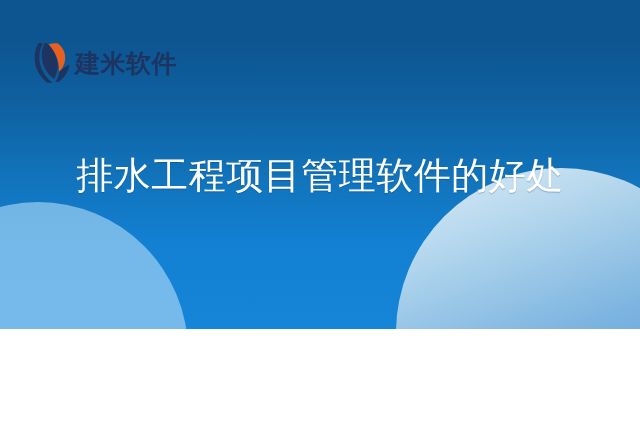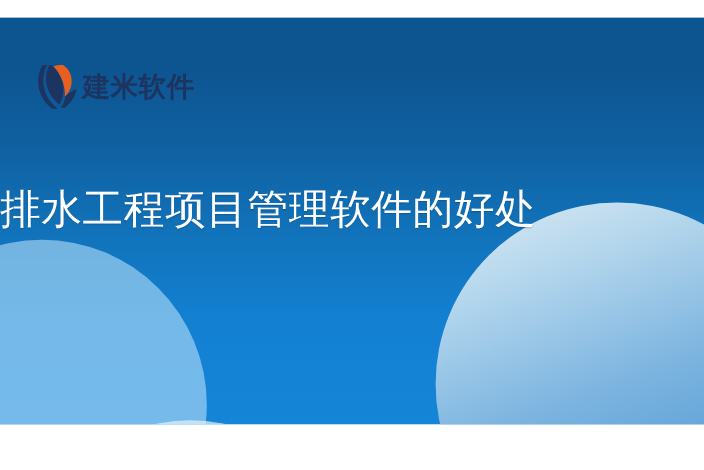--- a/index.html
+++ b/index.html
@@ -4,31 +4,30 @@
 <title>排水工程项目管理软件的好处</title>
 <style>
   html, body {
     margin: 0;
     padding: 0;
     background: #ffffff;
   }
   #slide {
     position: relative;
     width: 640px;
-    height: 370px;
+    height: 329px;
     overflow: hidden;
     background: linear-gradient(180deg,
         #0d5591 0%,
         #0d5591 12%,
         #0f5f9f 30%,
         #1172b9 52%,
         #1380d2 74%,
         #1585d8 100%);
     font-family: "Liberation Serif", "DejaVu Serif", serif;
-    margin-top: 16px;
     -webkit-font-smoothing: antialiased;
   }
 
   
   .deco { position: absolute; border-radius: 50%; pointer-events: none; }
 
   #circle-right {
     width: 330px;
     height: 330px;
     right: -86px;
@@ -74,20 +73,21 @@
     line-height: 1;
     white-space: nowrap;
   }
 
   
   #headline {
     position: absolute;
     left: 0;
     right: 0;
     top: 152px;
+    text-align: center;
     color: #ffffff;
     font-family: "Liberation Serif", "DejaVu Serif", serif;
     font-size: 37px;
     font-weight: normal;
     line-height: 48px;
     letter-spacing: 0.5px;
     white-space: nowrap;
     text-shadow: 0 1px 1px rgba(8, 50, 92, 0.30);
   }
 </style>

